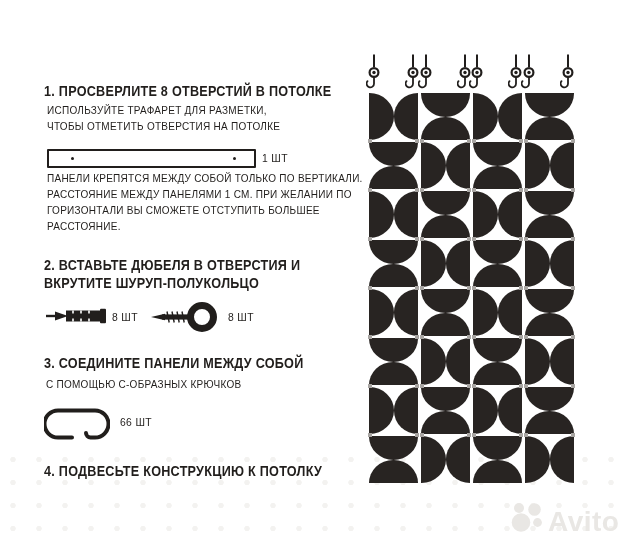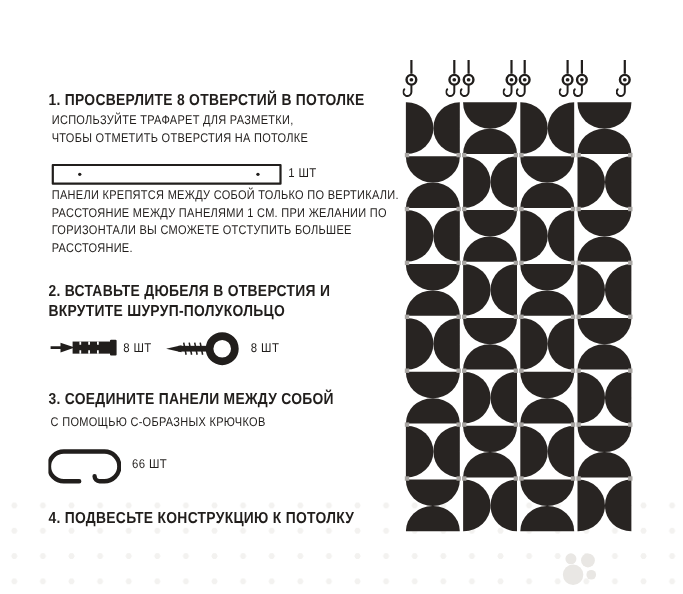--- a/index.html
+++ b/index.html
@@ -353,15 +353,16 @@
 
   <div class="abs wm">
     <span>
       <svg width="40" height="40" viewBox="0 0 40 40">
         <circle cx="11" cy="13" r="5" fill="currentColor"></circle>
         <circle cx="26.5" cy="14.5" r="6.3" fill="currentColor"></circle>
         <circle cx="13" cy="27.5" r="9.3" fill="currentColor"></circle>
         <circle cx="29.5" cy="27.5" r="4.4" fill="currentColor"></circle>
       </svg>
     </span>
+    <span class="wm-text">Avito</span>
   </div>
 
 </div>
 
 </body></html>

